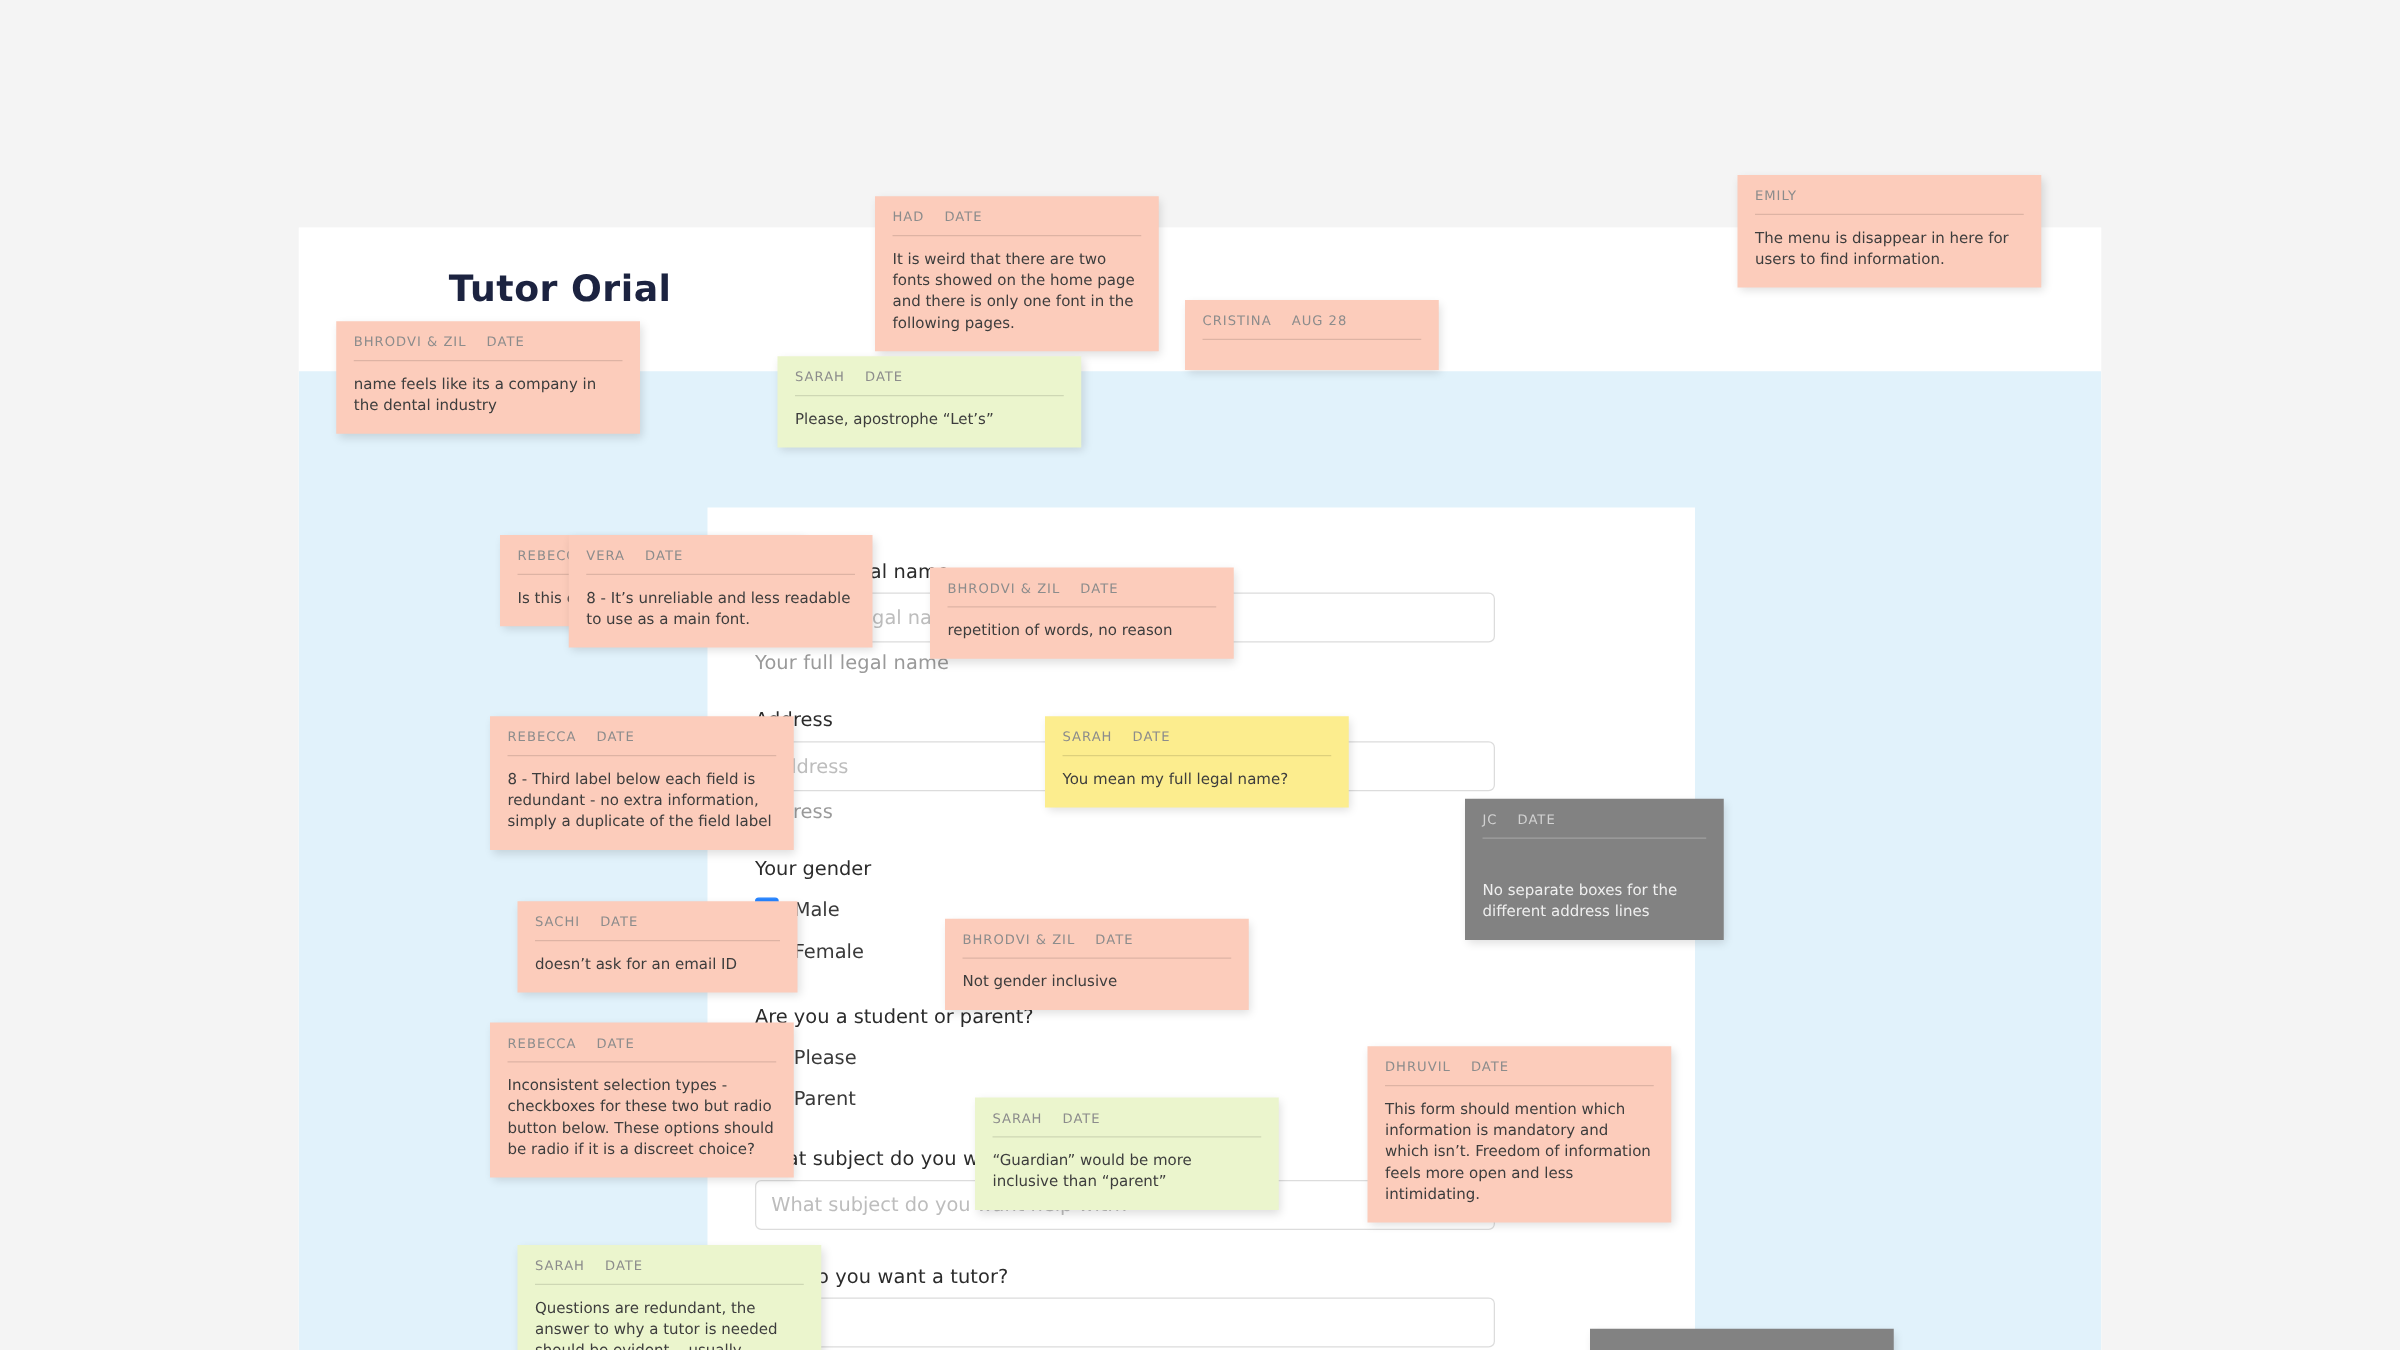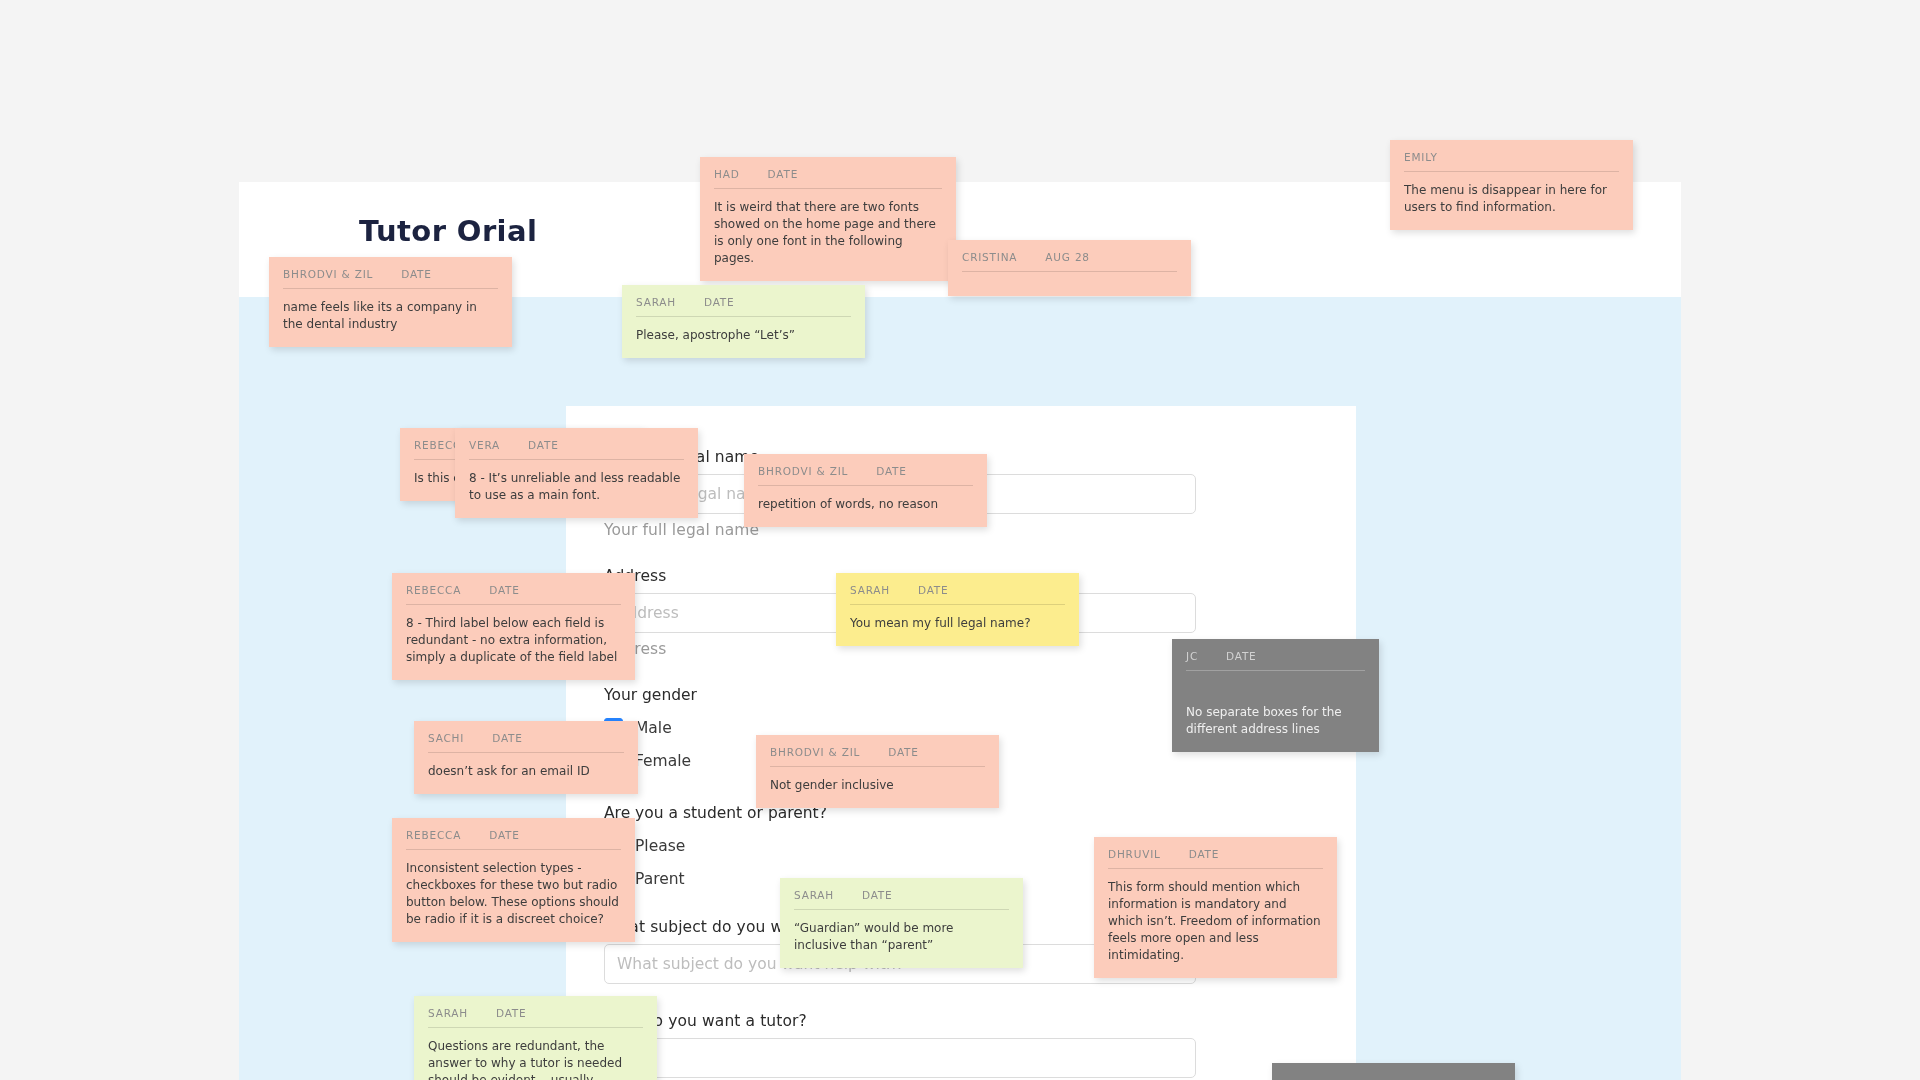--- a/index.html
+++ b/index.html
@@ -164,21 +164,21 @@
 
   .note-head {
     display: flex;
     align-items: baseline;
     font-size: 10.5px;
     letter-spacing: .8px;
     color: #8c8c8c;
     padding-bottom: 8px;
   }
   .note.gray .note-head { color: #d2d2d2; }
-  .note-author { margin-right: 28px; text-transform: uppercase; }
+  .note-author { margin-right: 16px; text-transform: uppercase; }
   .note-date { text-transform: uppercase; text-align: center; }
   .note-rule {
     height: 1px;
     background: rgba(0,0,0,.12);
     margin: 0 0 10px 0;
   }
   .note.gray .note-rule { background: rgba(255,255,255,.25); }
   .note-body {
     font-size: 12px;
     line-height: 1.42;
@@ -257,21 +257,21 @@
 
         <div class="field-block">
           <div class="field-label">Why do you want a tutor?</div>
           <input class="text-input" type="text" placeholder="" style="">
         </div>
 
       </div>
     </div>
   </div>
 
-  <div class="note pink" style="left:700px; top:157px; width:256px;" id="note-had-fonts">
+  <div class="note pink" style="left:700px; top:157px; width:227px;" id="note-had-fonts">
     <div class="note-head">
       <span class="note-author">HAD</span>
       <span class="note-date">DATE</span>
     </div>
     <div class="note-rule"></div>
     <div class="note-body">It is weird that there are two fonts showed on the home page and there is only one font in the following pages.</div>
   </div>
 
   <div class="note pink" style="left:1390px; top:140px; width:243px;" id="note-emily-menu">
     <div class="note-head">
@@ -284,21 +284,21 @@
 
   <div class="note pink" style="left:269px; top:257px; width:243px;" id="note-bhrodvi-name">
     <div class="note-head">
       <span class="note-author">BHRODVI &amp; ZIL</span>
       <span class="note-date">DATE</span>
     </div>
     <div class="note-rule"></div>
     <div class="note-body">name feels like its a company in the dental industry</div>
   </div>
 
-  <div class="note pink" style="left:948px; top:240px; width:243px;" id="note-cristina-visibility">
+  <div class="note pink" style="left:948px; top:240px; width:203px;" id="note-cristina-visibility">
     <div class="note-head">
       <span class="note-author">CRISTINA</span>
       <span class="note-date">AUG 28</span>
     </div>
     <div class="note-rule"></div>
   </div>
 
   <div class="note green" style="left:622px; top:285px; width:243px;" id="note-sarah-apostrophe">
     <div class="note-head">
       <span class="note-author">SARAH</span>

